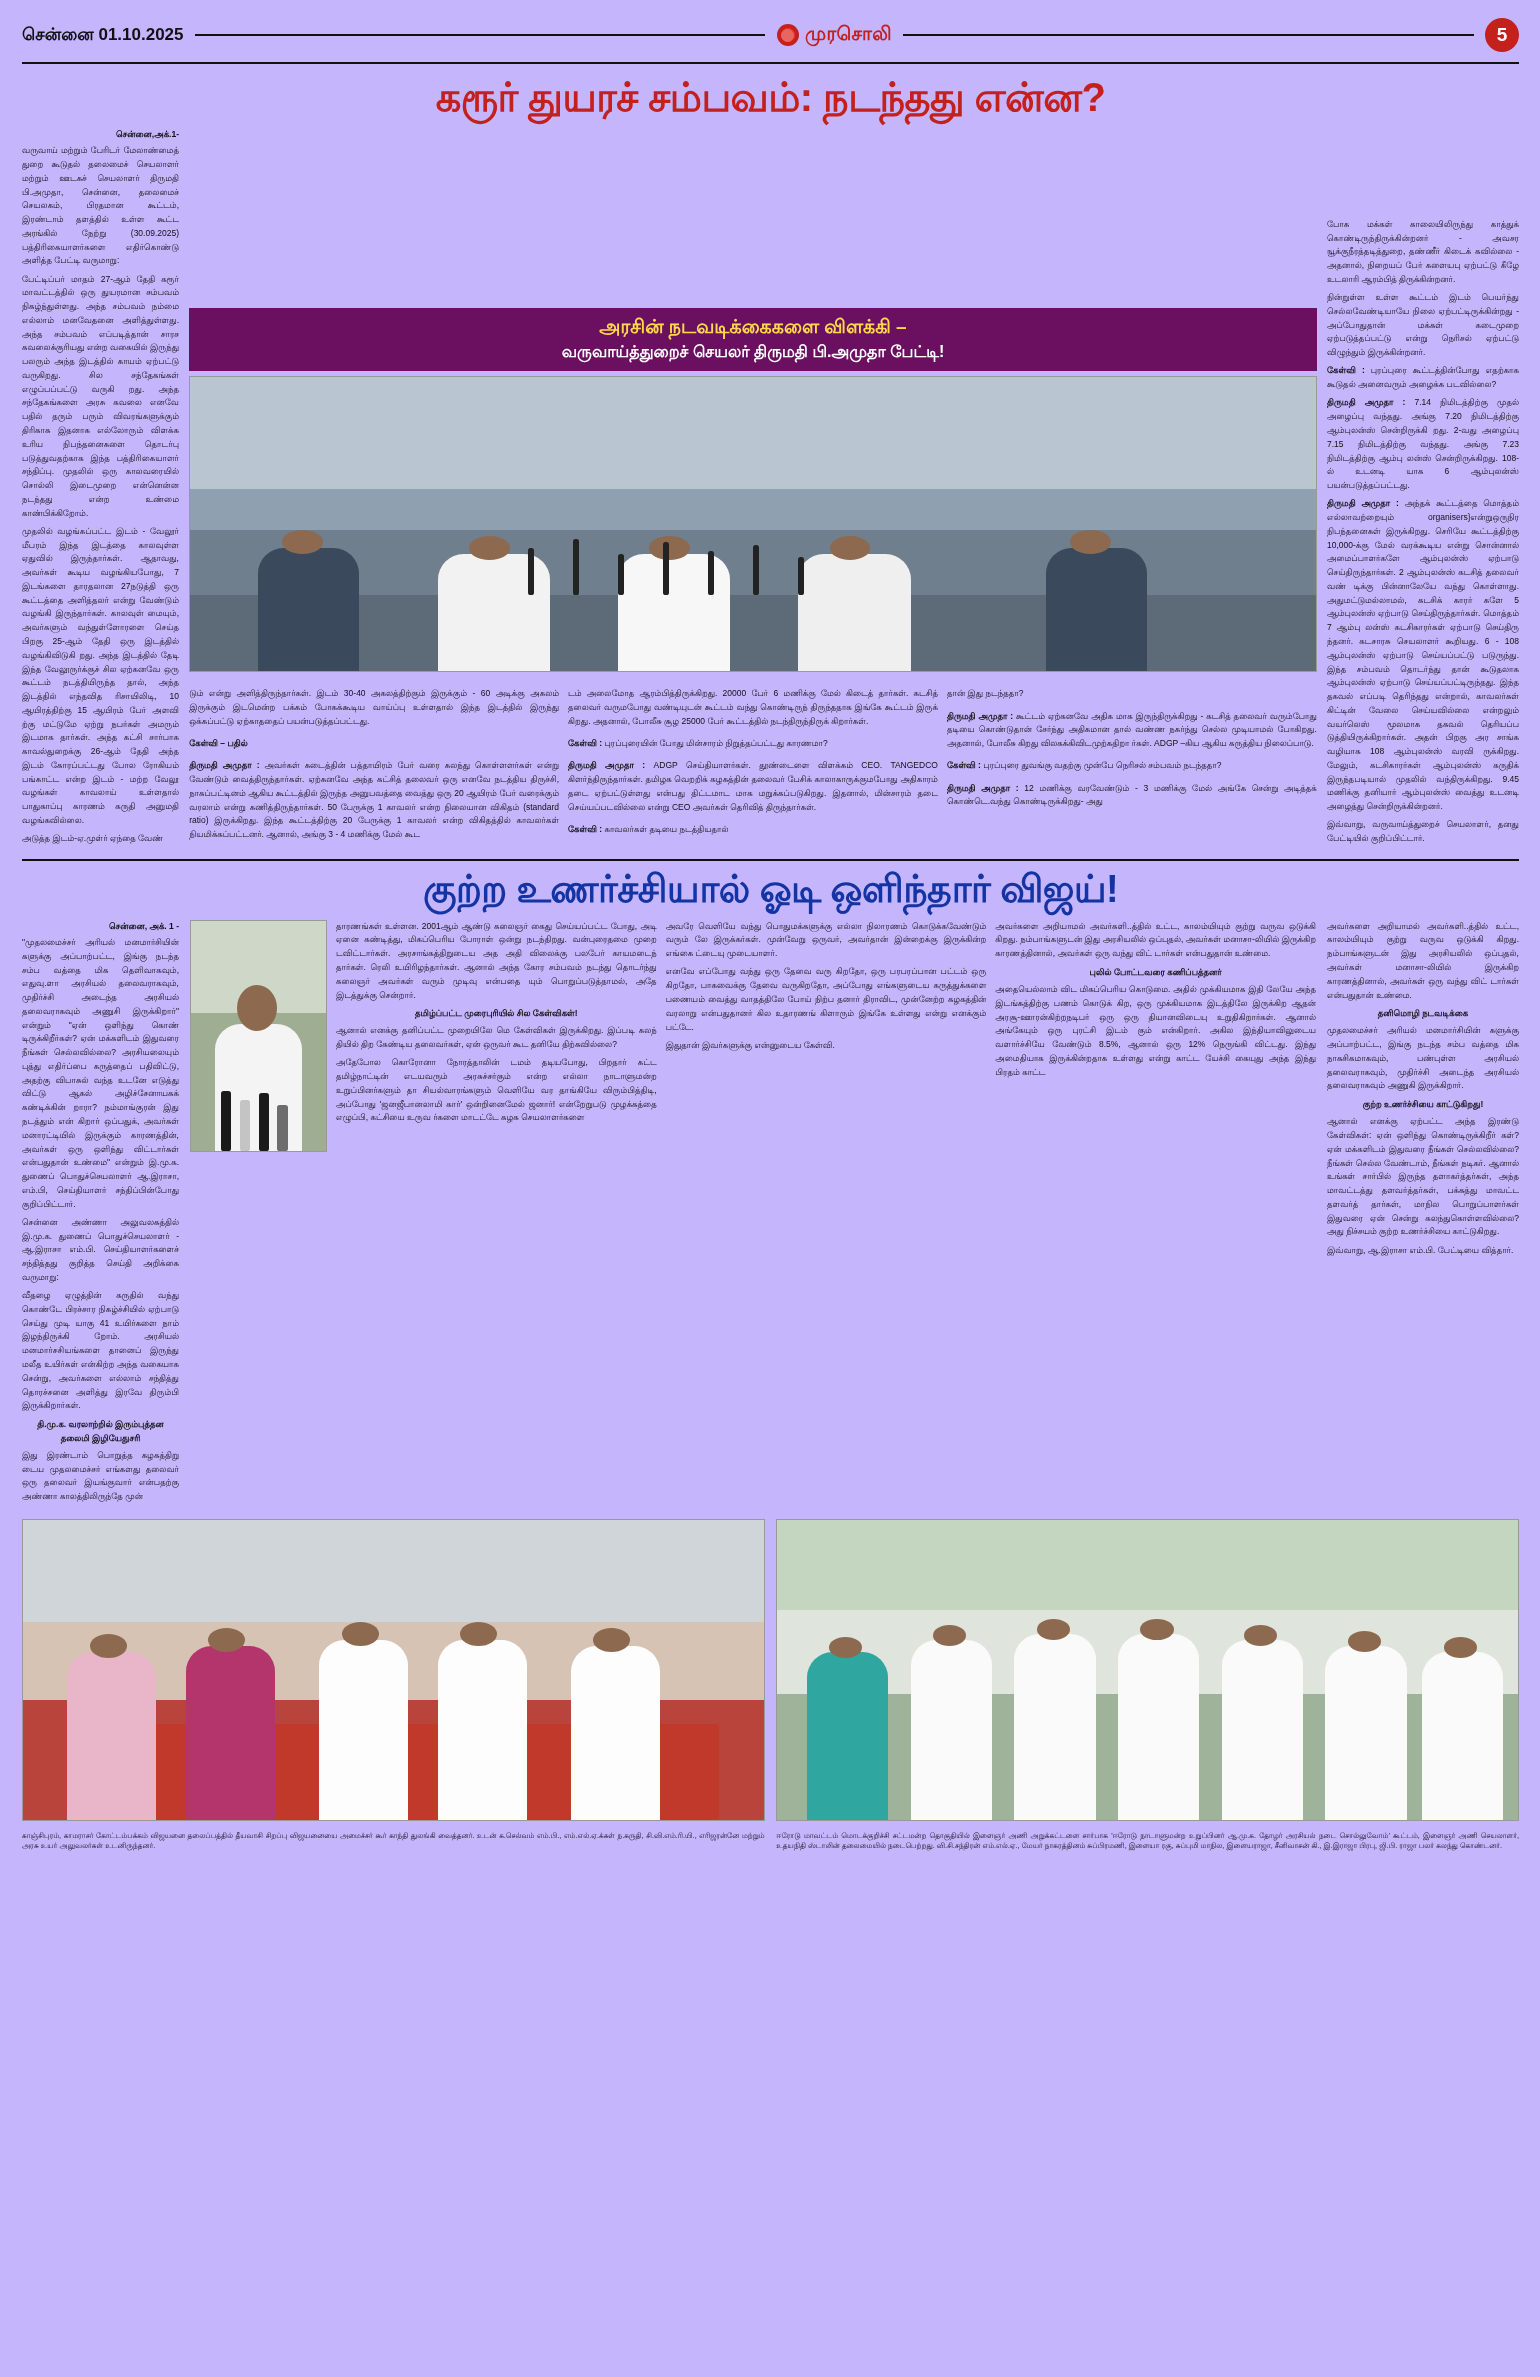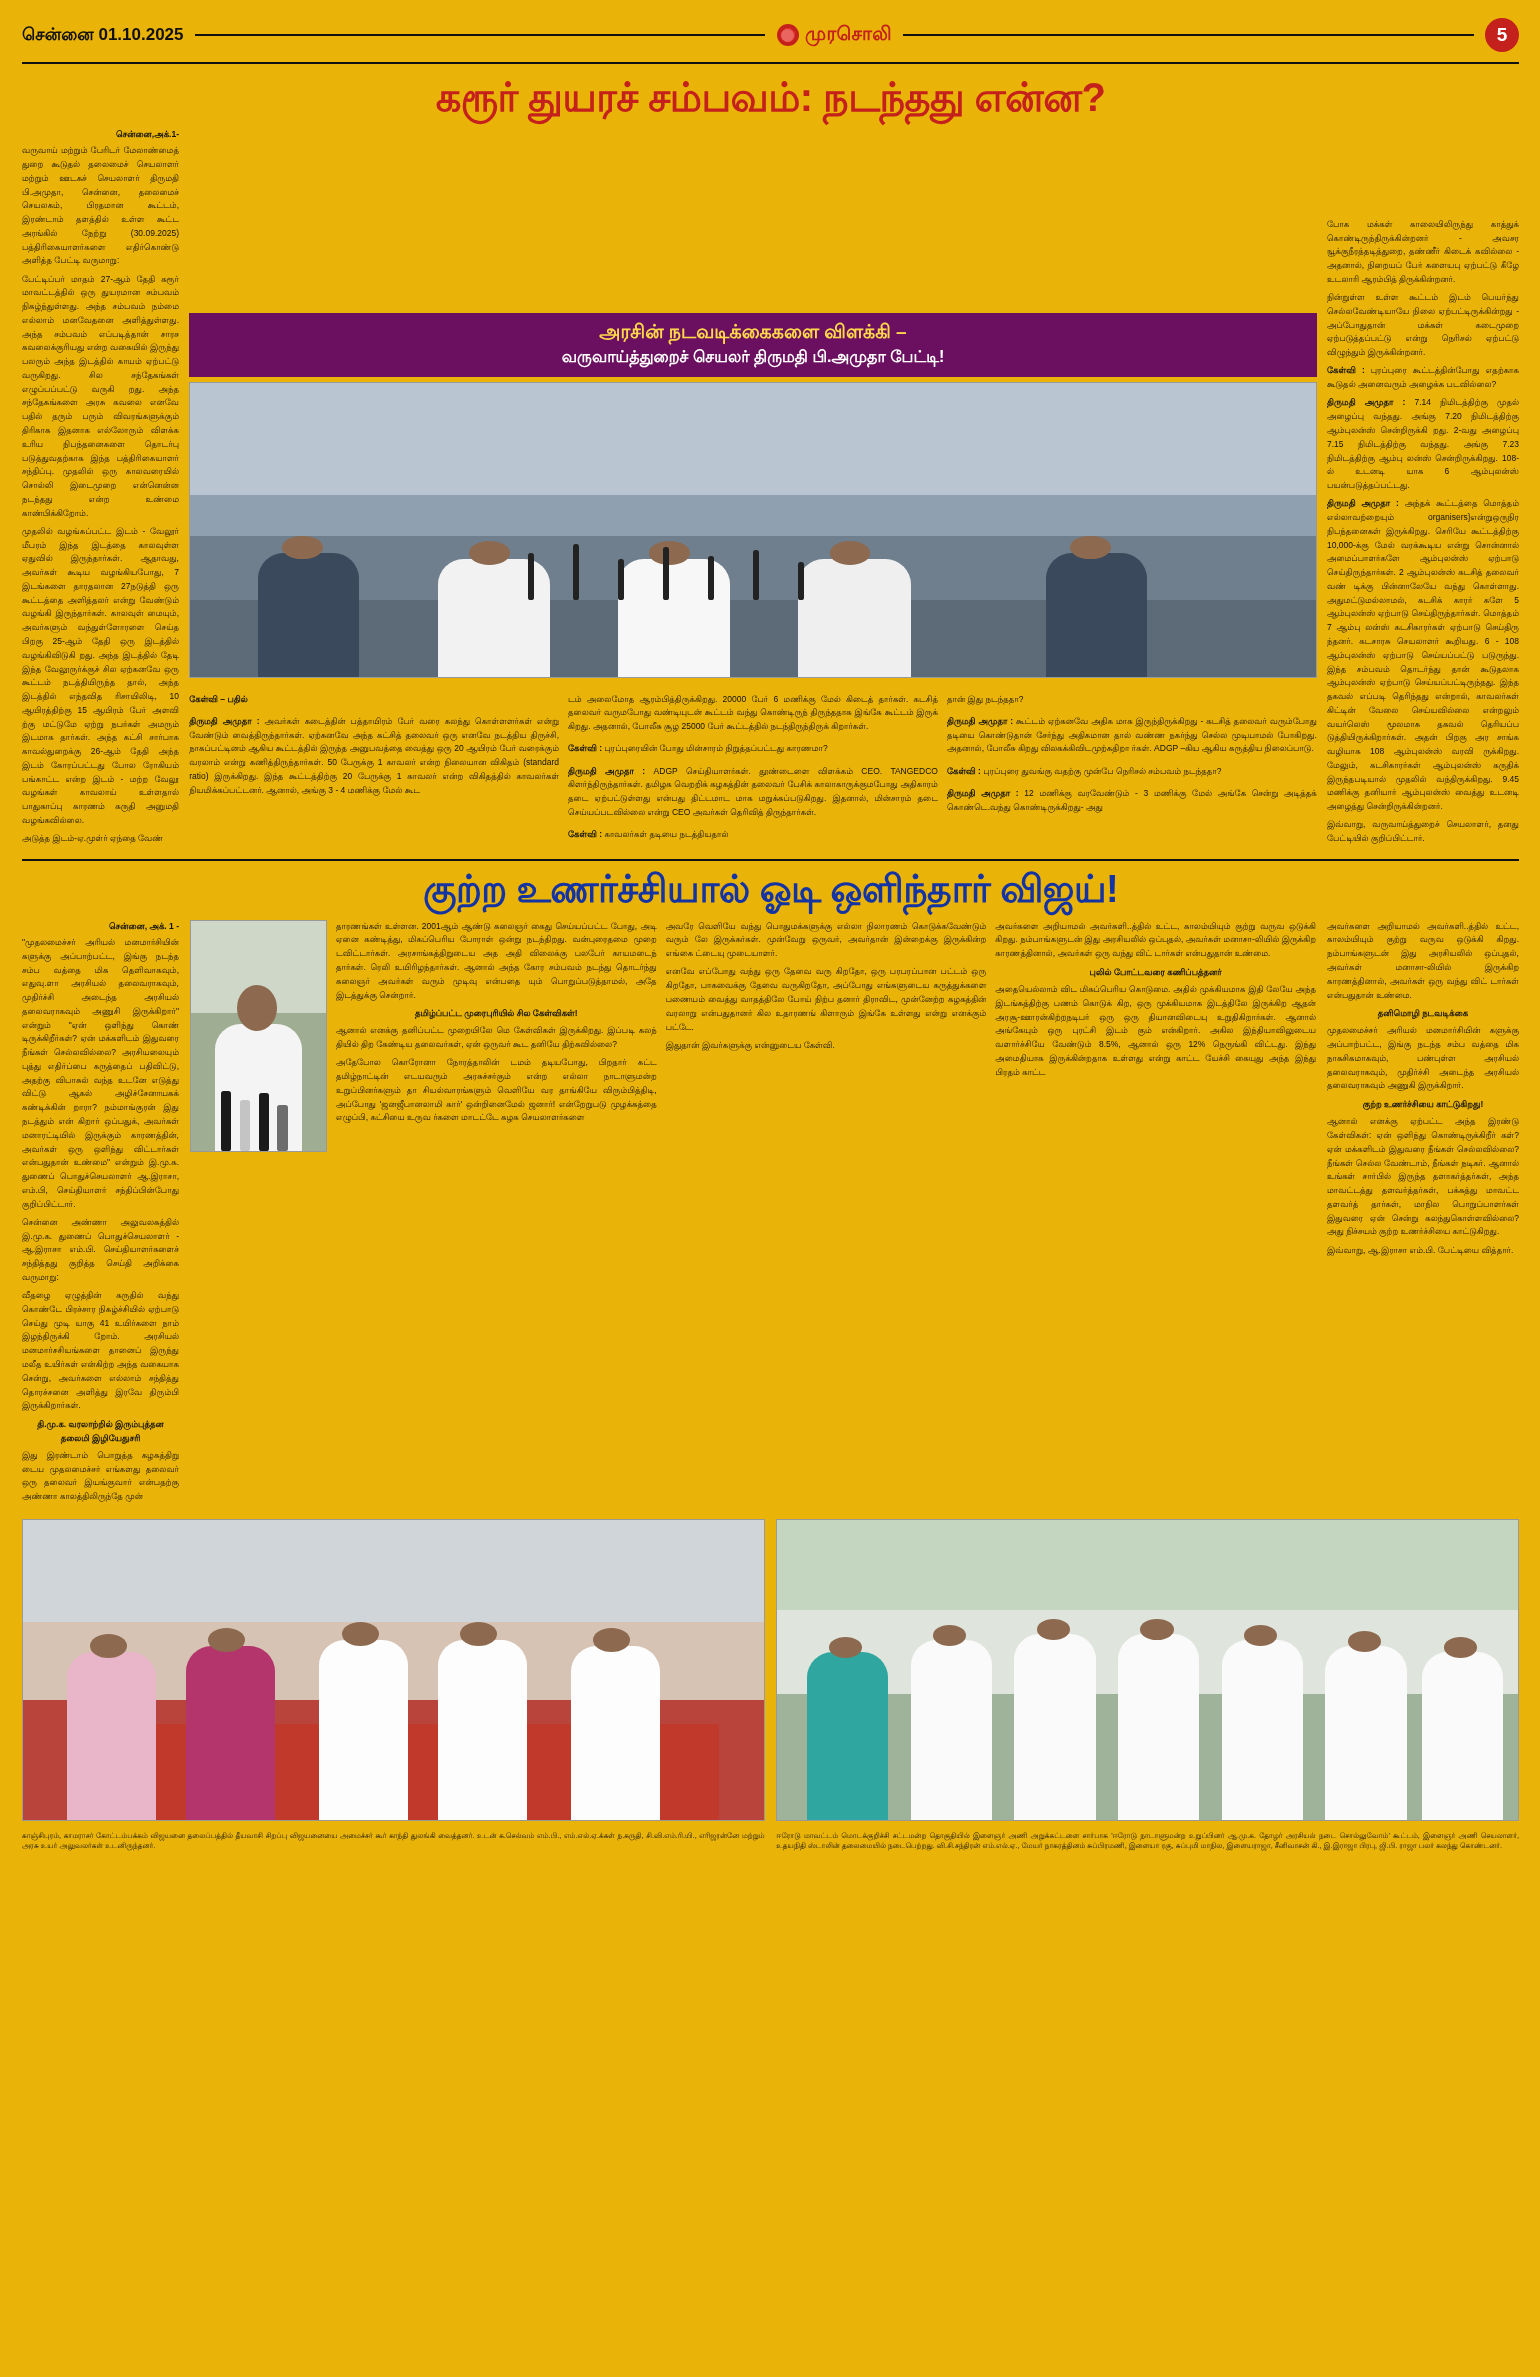--- a/index.html
+++ b/index.html
@@ -1,17 +1,17 @@
 <!DOCTYPE html>
 <html style="font-size:10.2px"><head>
 <meta charset="utf-8">
 <style>
   html,body{margin:0;padding:0;background:#fff;}
   body{width:1541px;font-family:"Liberation Sans",sans-serif;color:#111;}
-  .page{width:1541px;min-height:2377px;background:#eab308;box-sizing:border-box;padding:18px 22px 15.3px 22px;position:relative;}
+  .page{width:1541px;min-height:2377px;background:#c4b5fd;box-sizing:border-box;padding:18px 22px 15.3px 22px;position:relative;}
 
   
   .masthead{display:flex;align-items:center;gap:11.5px;padding-bottom:6.4px;}
   .mast-date{font-size:17px;font-weight:bold;color:#111;white-space:nowrap;}
   .mast-rule{flex:1;height:1.3px;background:#111;}
   .mast-logo{display:flex;align-items:center;gap:6.4px;white-space:nowrap;}
   .mast-sun{width:22px;height:22px;border-radius:50%;background:radial-gradient(circle at 50% 50%,#e2322a 0 45%,#c4201c 46% 100%);position:relative;}
   .mast-sun:before{content:"";position:absolute;inset:4.5px;border-radius:50%;background:#fff;opacity:.25;}
   .mast-name{font-size:19px;font-weight:bold;color:#c4201c;letter-spacing:0.3px;}
   .pagenum{width:34px;height:34px;border-radius:50%;background:#c4201c;color:#fff;font-size:19px;font-weight:bold;display:flex;align-items:center;justify-content:center;}
@@ -127,20 +127,21 @@
         <div class="mic" style="left:38%;height:14%;"></div>
         <div class="mic" style="left:42%;height:18%;"></div>
         <div class="mic" style="left:46%;height:15%;"></div>
         <div class="mic" style="left:50%;height:17%;"></div>
         <div class="mic" style="left:54%;height:13%;"></div>
       </div>
 
       <div class="fourcol">
         <div>
           <div class="qa">
+            <p>டும் என்று அளித்திருந்தார்கள். இடம் 30-40 அகலத்திற்கும் இருக்கும் - 60 அடிக்கு அகலம் இருக்கும் இடமென்ற பக்கம் போகக்கூடிய வாய்ப்பு உள்ளதால் இந்த இடத்தில் இருந்து ஒக்கப்பட்டு ஏற்காததைப் பயன்படுத்தப்பட்டது.</p>
             <p><span class="q">கேள்வி – பதில்</span></p>
             <p><span class="q">திருமதி அமுதா :</span>
                <span>அவர்கள் கடைத்தின் பத்தாயிரம் பேர் வரை கலந்து கொள்ளளர்கள் என்று வேண்டும் வைத்திருந்தார்கள். ஏற்கனவே அந்த கட்சித் தலைவர் ஒரு எனவே நடத்திய திருச்சி, நாகப்பட்டினம் ஆகிய கூட்டத்தில் இருந்த அனுபவத்தை வைத்து ஒரு 20 ஆயிரம் பேர் வரைக்கும் வரலாம் என்று கணித்திருந்தார்கள். 50 பேருக்கு 1 காவலர் என்ற நிலையான விகிதம் (standard ratio) இருக்கிறது. இந்த கூட்டத்திற்கு 20 பேருக்கு 1 காவலர் என்ற விகிதத்தில் காவலர்கள் நியமிக்கப்பட்டனர். ஆனால், அங்கு 3 - 4 மணிக்கு மேல் கூட</span></p>
           </div>
         </div>
         <div>
           <div class="qa">
             <p>டம் அலைமோத ஆரம்பித்திருக்கிறது. 20000 பேர் 6 மணிக்கு மேல் கிடைத் தார்கள். கடசித் தலைவர் வருமபோது வண்டியுடன் கூட்டம் வந்து கொண்டிருந் திருந்ததாக இங்கே கூட்டம் இருக் கிறது. அதனால், போலீசு சூழ 25000 பேர் கூட்டத்தில் நடந்திருந்திருக் கிறார்கள்.</p>
             <p><span class="q">கேள்வி :</span>
                <span>புரப்புரையின் போது மின்சாரம் நிறுத்தப்பட்டது காரணமா?</span></p>

